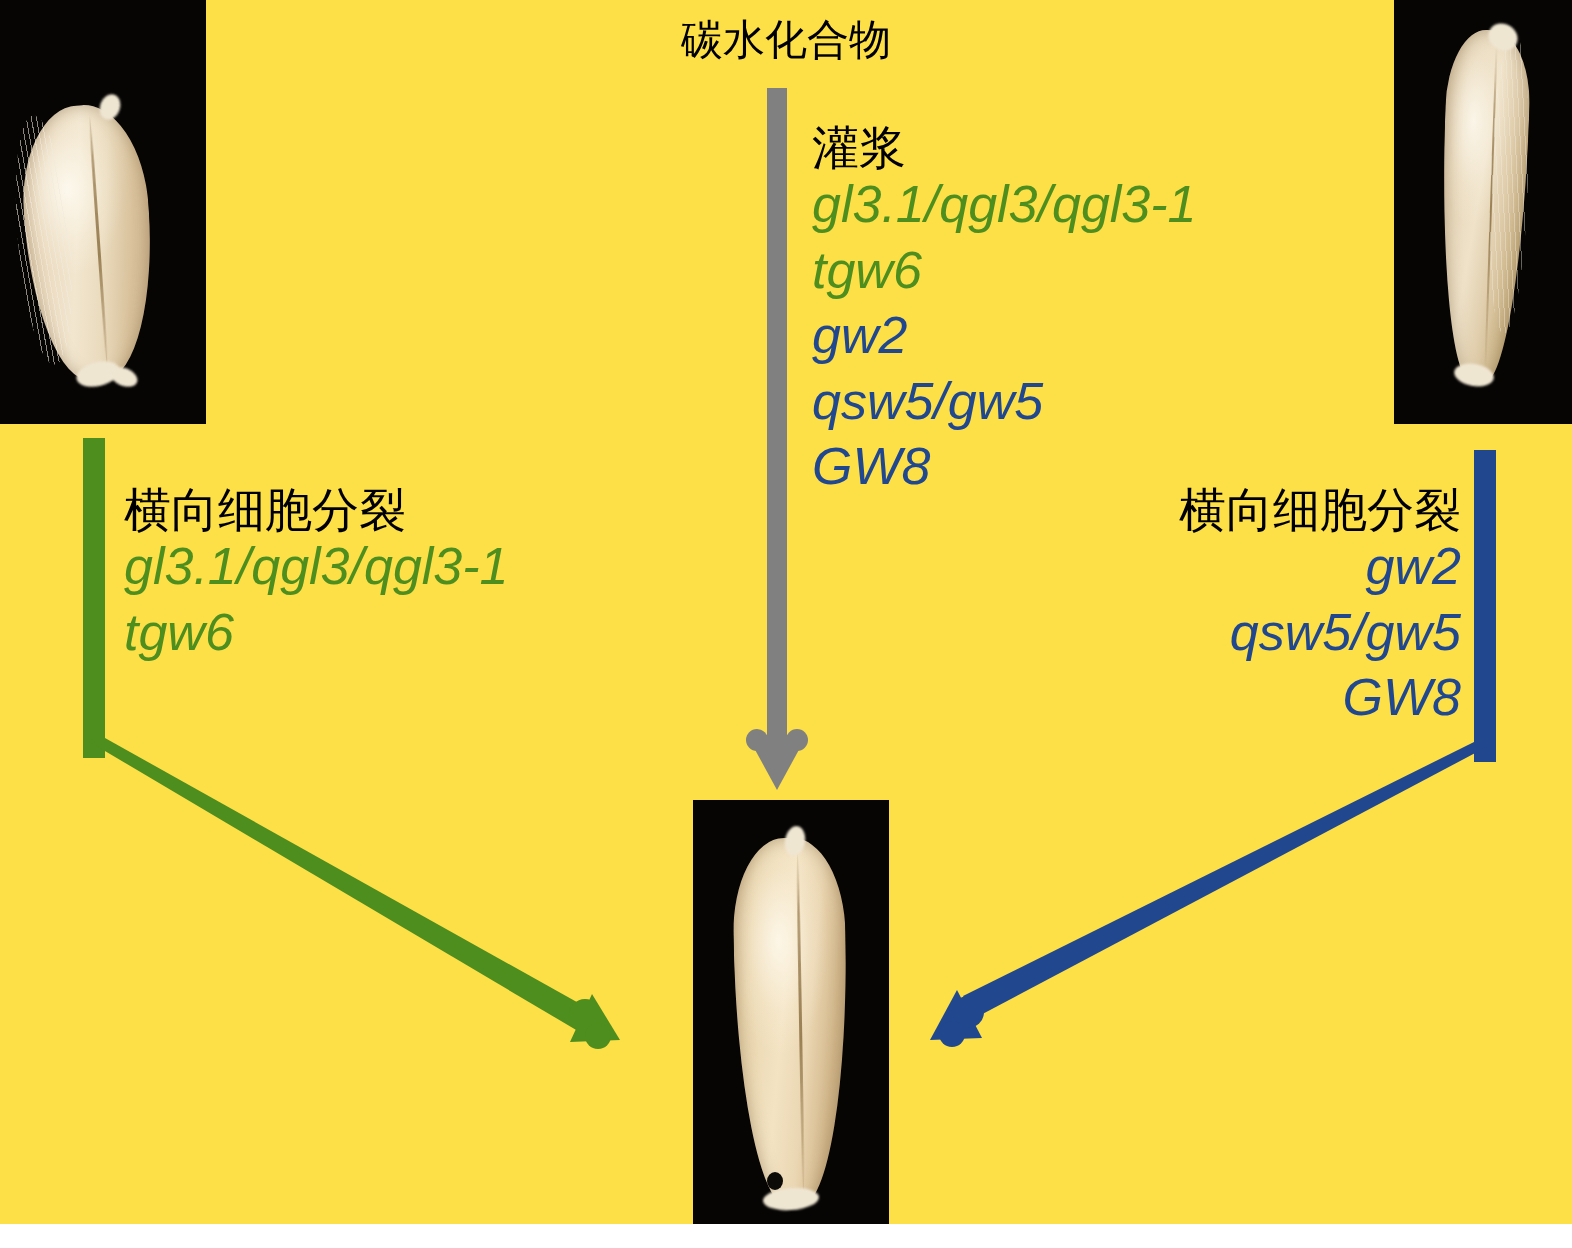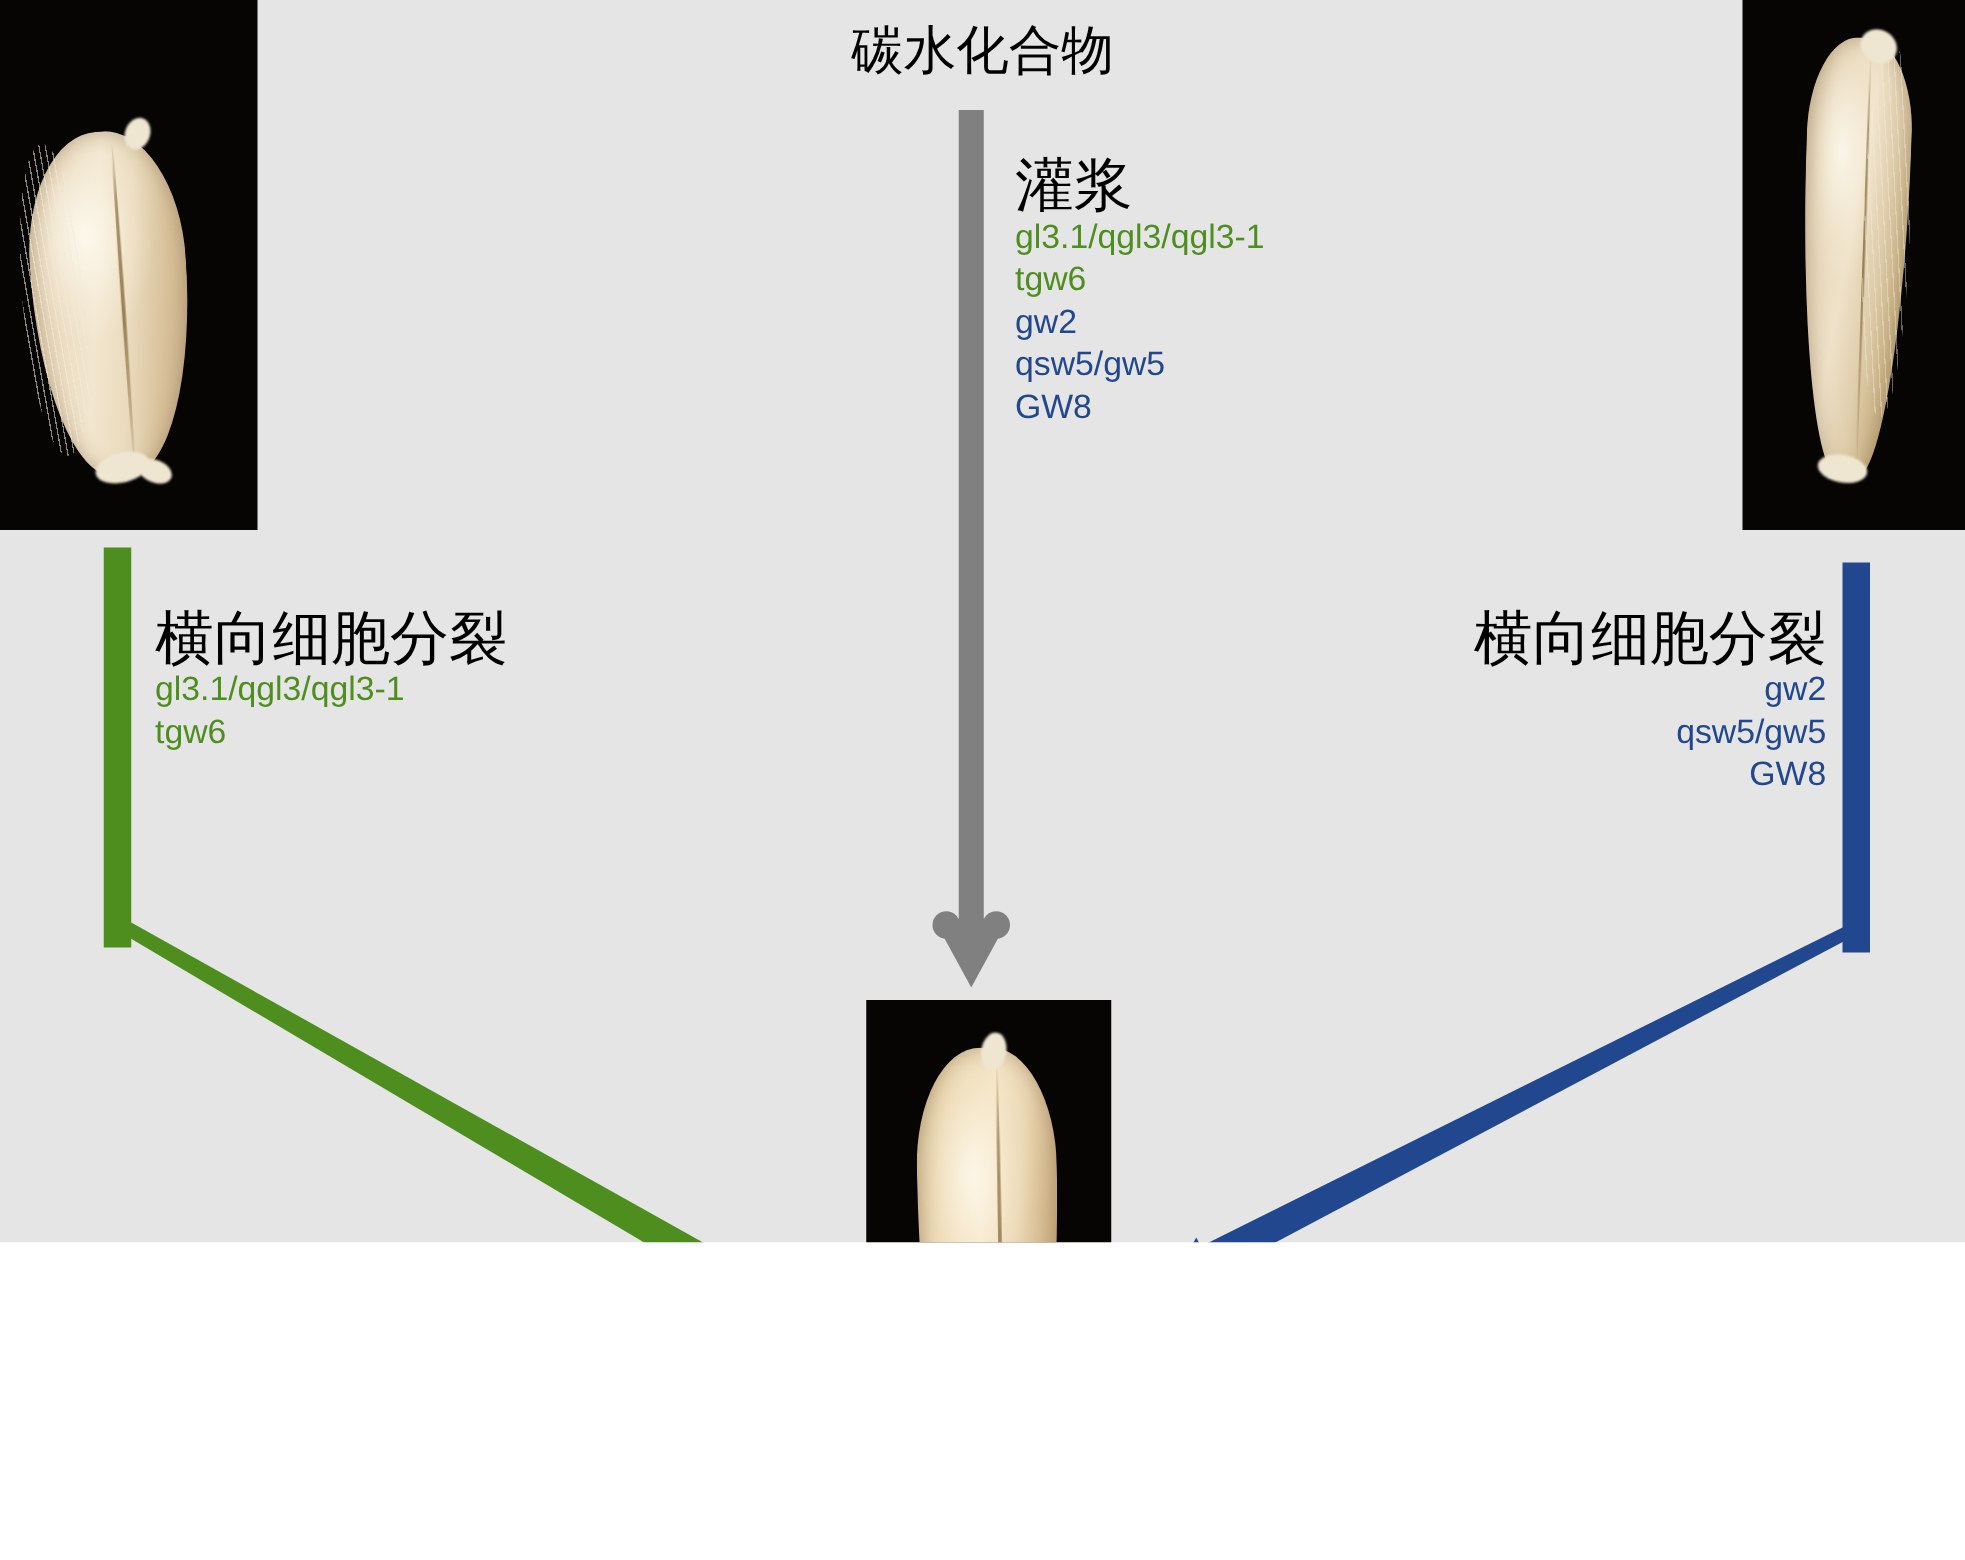--- a/index.html
+++ b/index.html
@@ -6,22 +6,22 @@
     margin: 0;
     padding: 0;
     background: #ffffff;
   }
   body {
     font-family: "Liberation Sans", sans-serif;
   }
   #figure {
     position: relative;
     width: 1572px;
-    height: 994px;
-    background: #e5e5e5;
+    height: 1224px;
+    background: #fde047;
     overflow: hidden;
   }
 
   
   .photo {
     position: absolute;
     background: #060504;
     overflow: hidden;
   }
   .grain {
@@ -71,21 +71,22 @@
   
   .label-cjk {
     position: absolute;
     color: #000000;
     font-size: 47px;
     line-height: 1.12;
     white-space: nowrap;
   }
   .gene-list {
     position: absolute;
-    font-size: 27px;
+    font-style: italic;
+    font-size: 52px;
     line-height: 1.26;
     white-space: nowrap;
   }
   .gene-list div { white-space: nowrap; }
   .g-green { color: #4E8E1E; }
   .g-blue  { color: #21488F; }
   .g-black { color: #000000; }
 
   #title {
     position: absolute;

